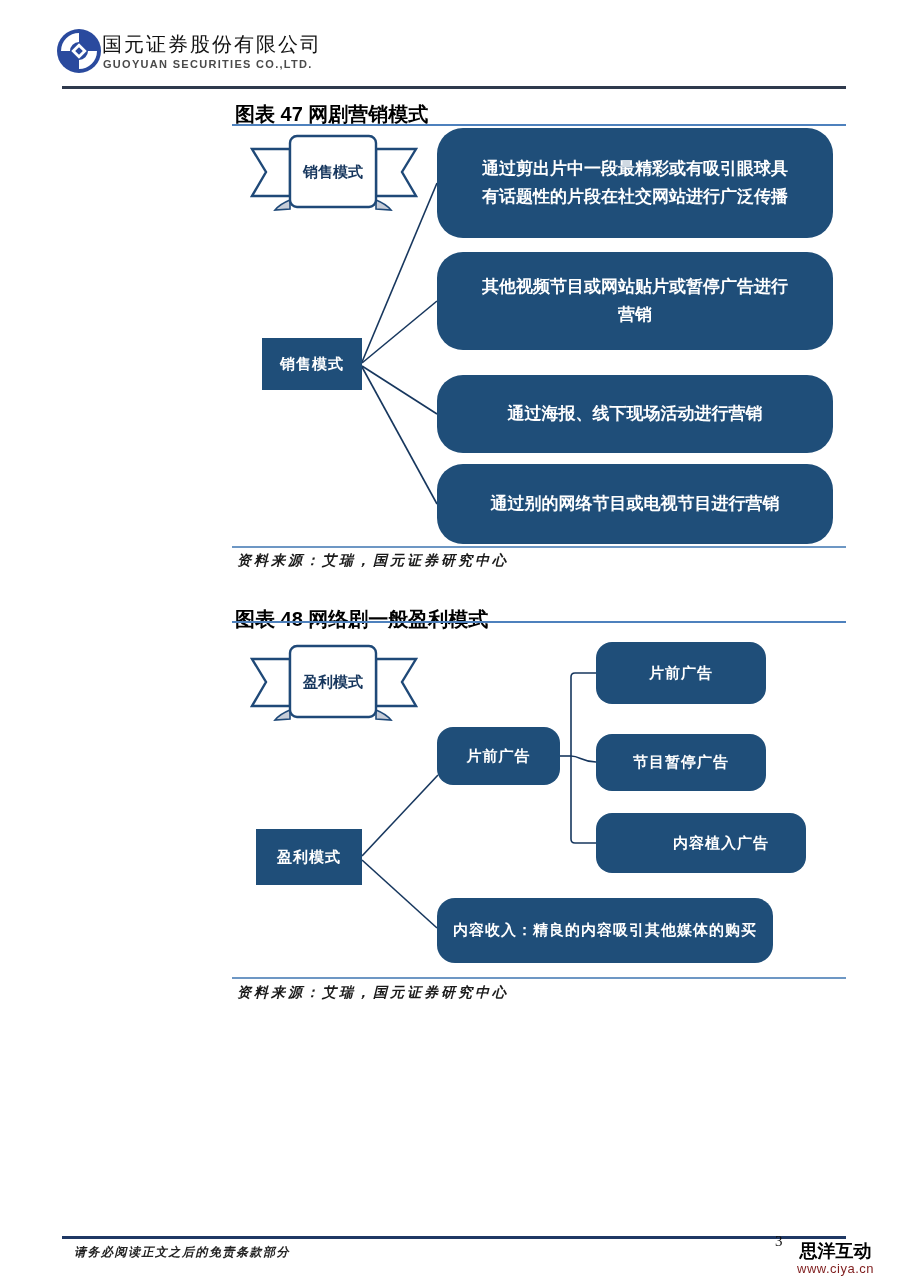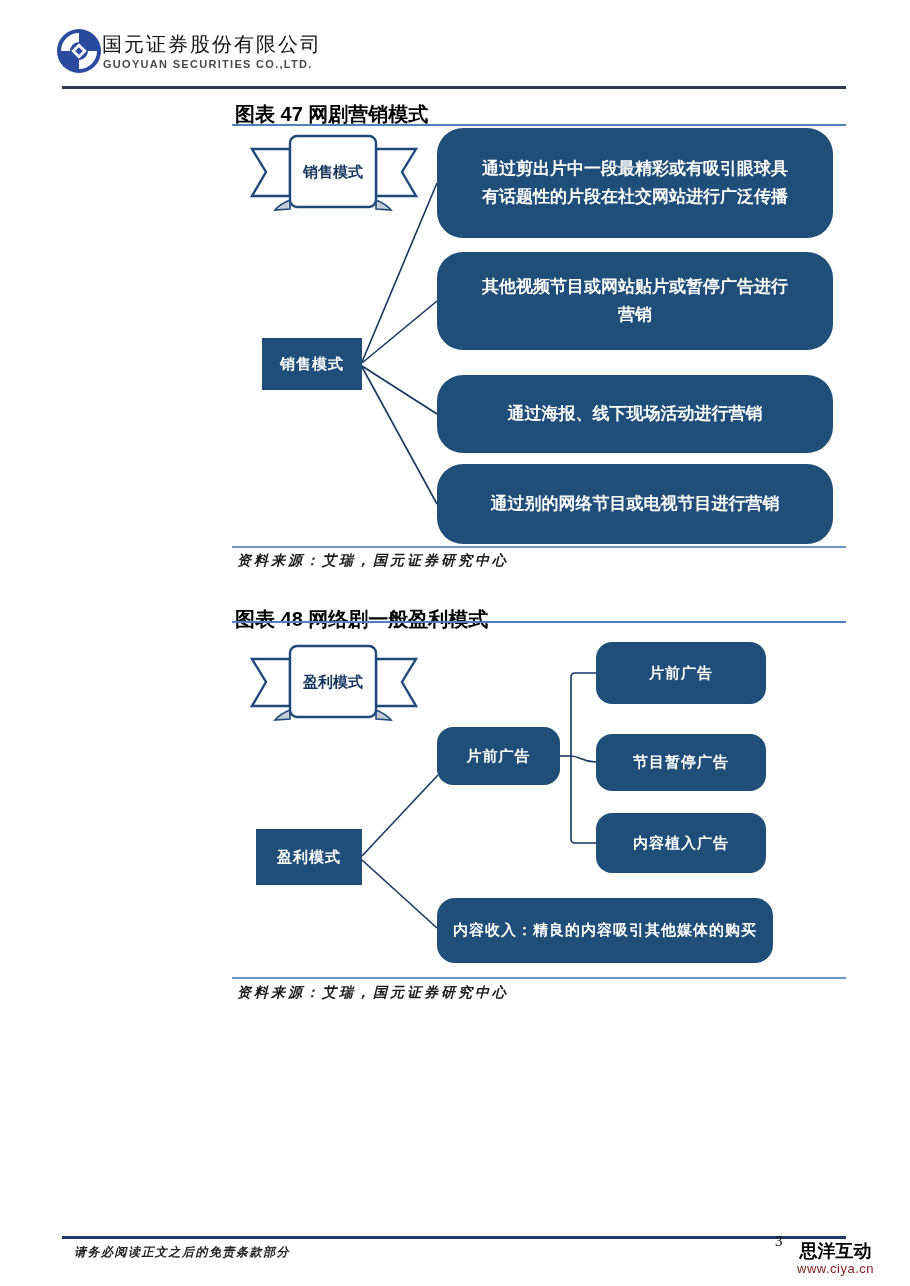--- a/index.html
+++ b/index.html
@@ -111,21 +111,21 @@
     </g>
     <text x="83" y="43" text-anchor="middle" font-size="15" font-weight="bold" fill="#17375E">盈利模式</text>
   </svg>
 
   <div class="dkbox rootbox" style="left:256px;top:829px;width:106px;height:56px;">盈利模式</div>
 
   <div class="dkbox pill" style="left:437px;top:727px;width:123px;height:58px;">片前广告</div>
 
   <div class="dkbox pill" style="left:596px;top:642px;width:170px;height:62px;">片前广告</div>
   <div class="dkbox pill" style="left:596px;top:734px;width:170px;height:57px;">节目暂停广告</div>
-  <div class="dkbox pill" style="left:596px;top:813px;width:170px;height:60px;">内容植入广告</div>
+  <div class="dkbox pill" style="left:596px;top:813px;width:170px;height:60px;padding-left:40px;">内容植入广告</div>
 
   <div class="dkbox pill" style="left:437px;top:898px;width:336px;height:65px;border-radius:18px;">内容收入：精良的内容吸引其他媒体的购买</div>
 
   <div class="rule-thin" style="top:977px;"></div>
   <div class="source" style="top:984px;">资料来源：艾瑞，国元证券研究中心</div>
 
   <div class="footer-rule"></div>
   <div class="disclaimer">请务必阅读正文之后的免责条款部分</div>
   <div class="pageno">3</div>
   <div class="watermark">

